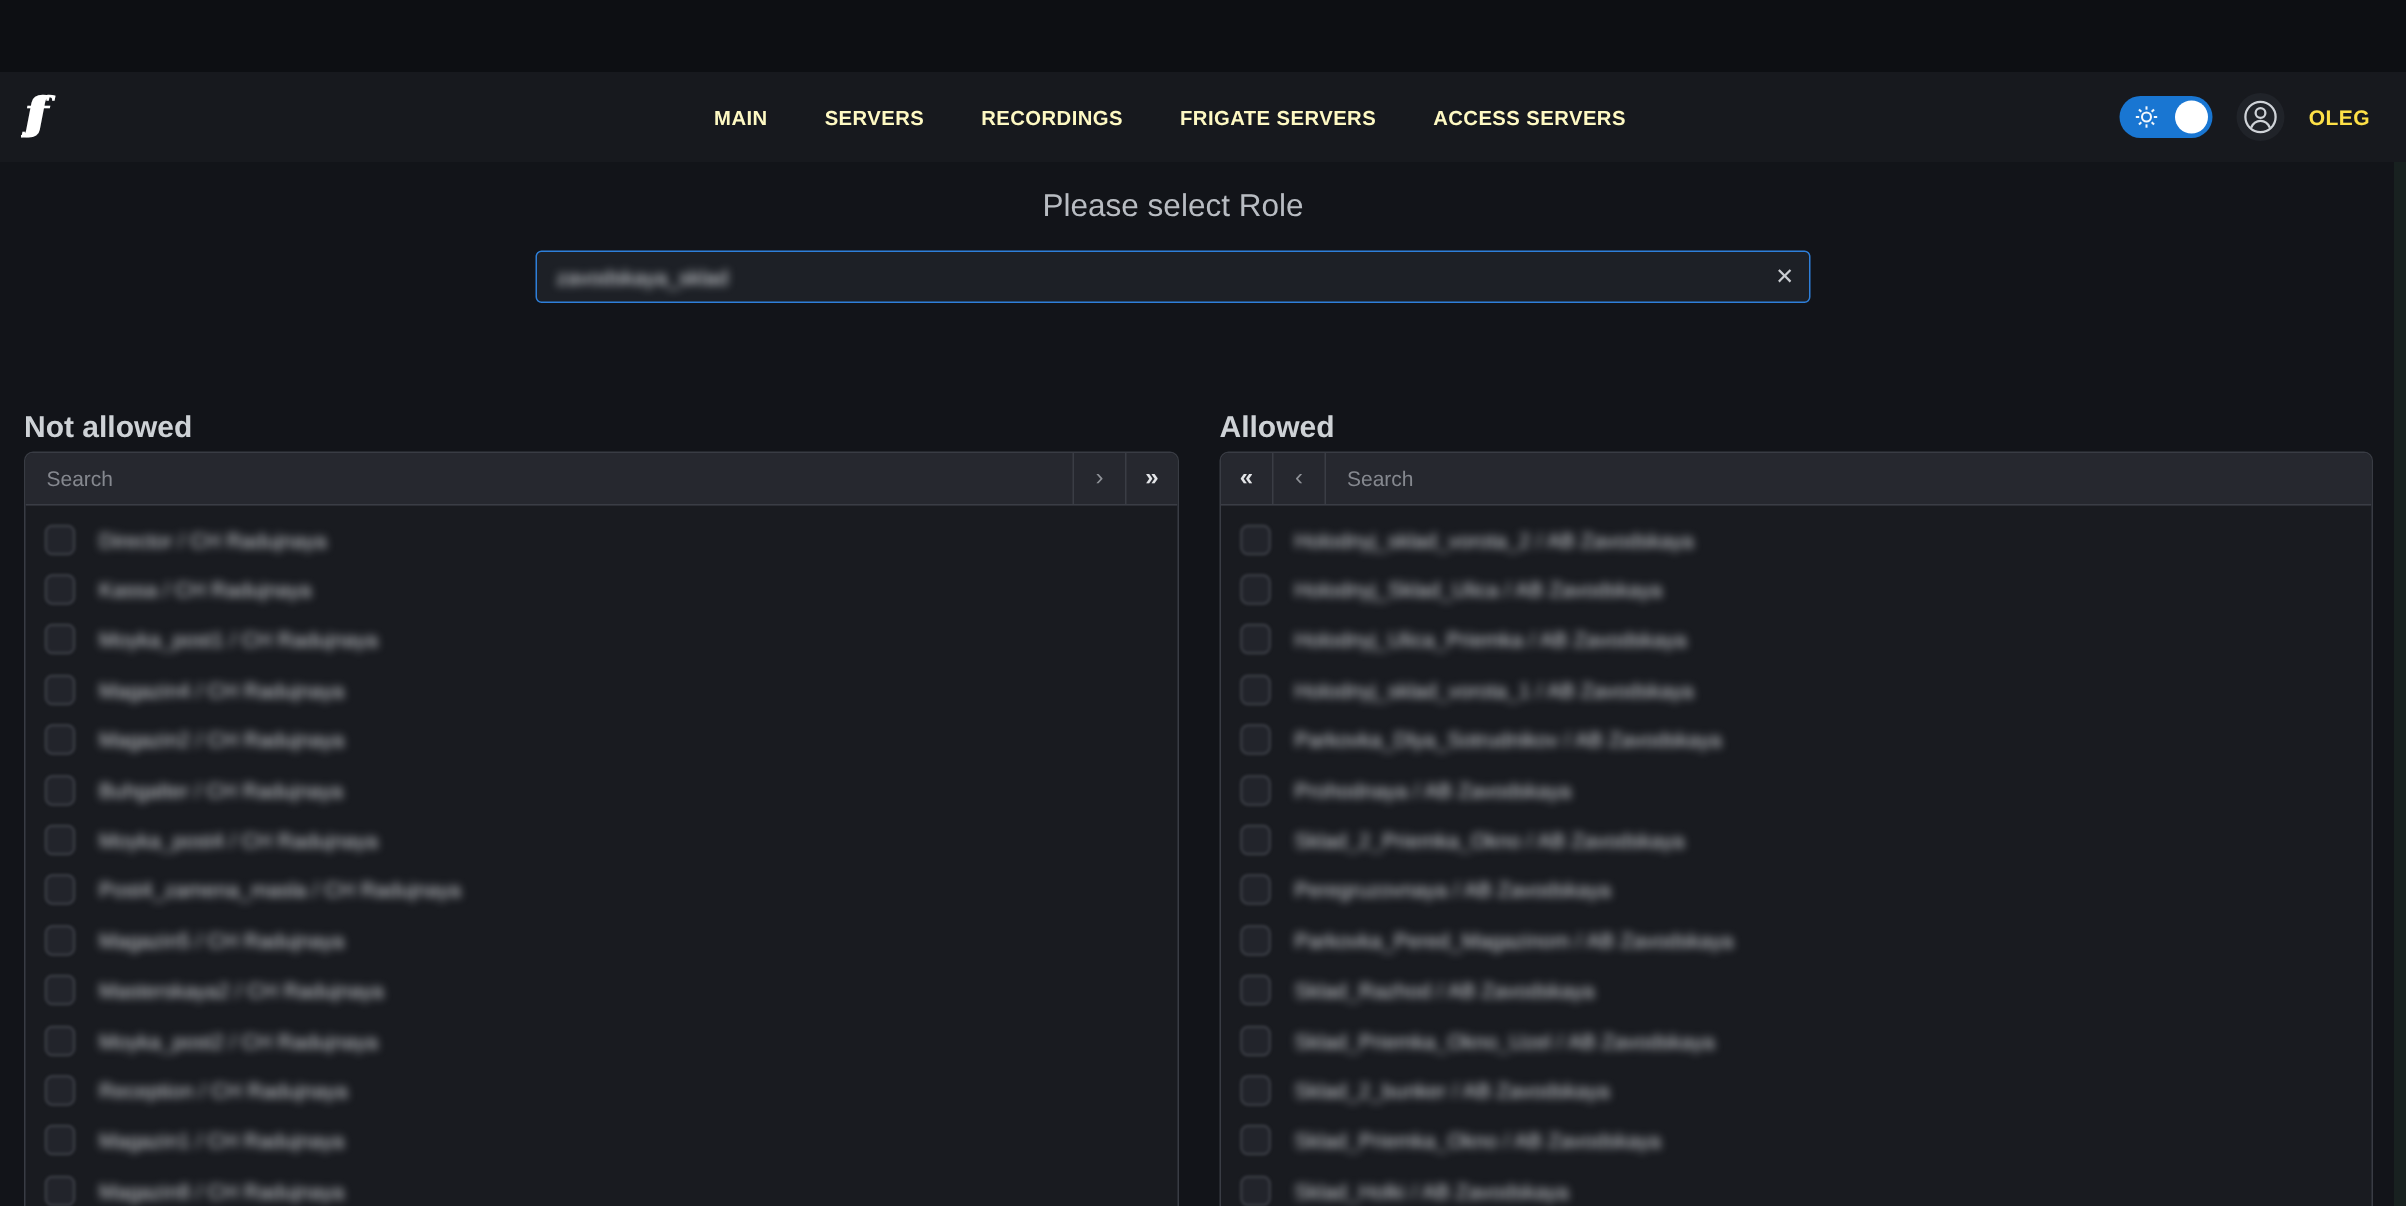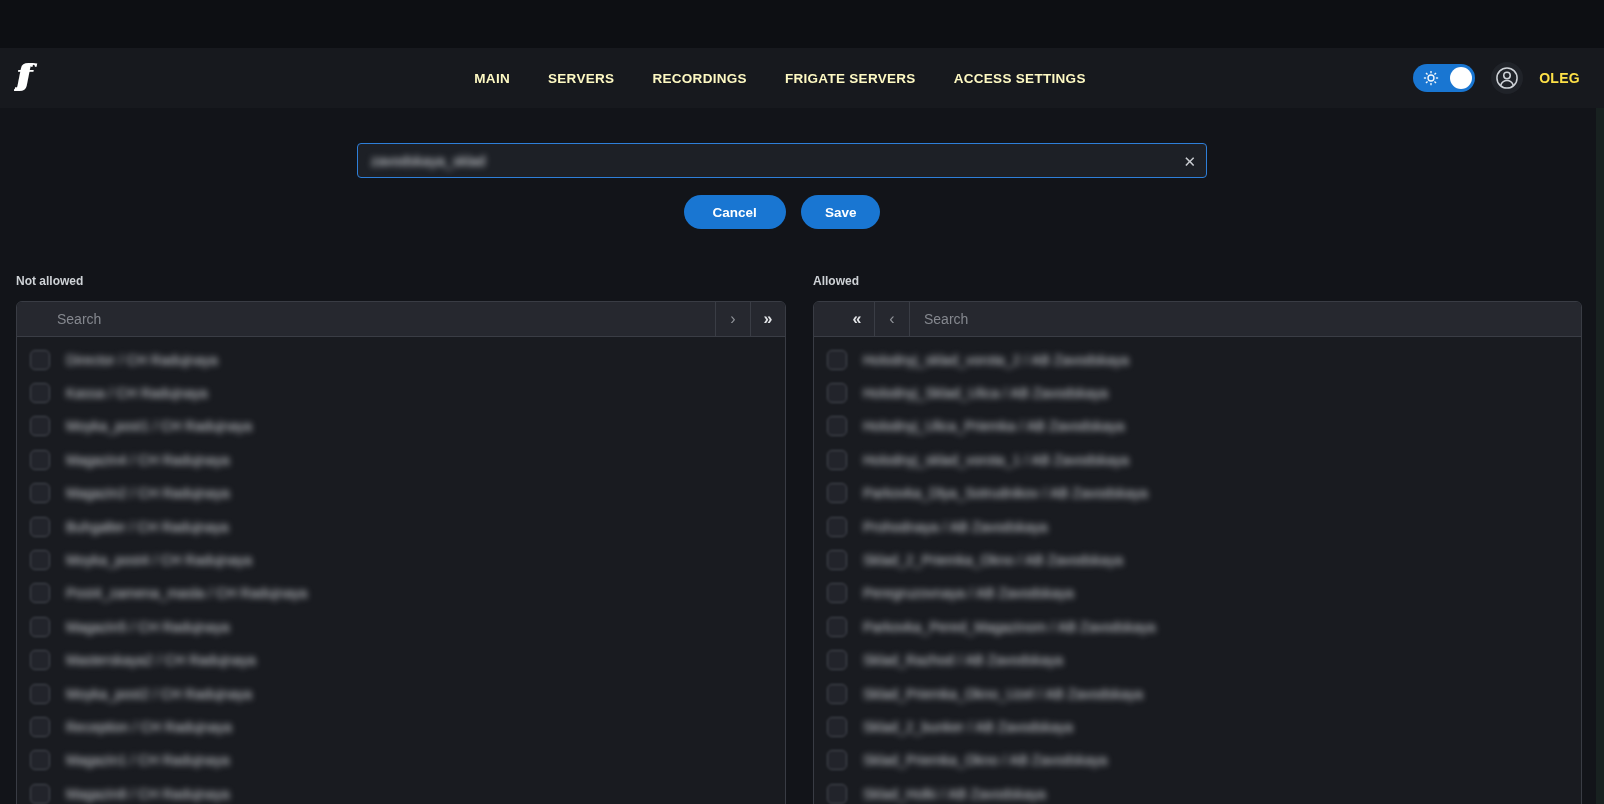--- a/index.html
+++ b/index.html
@@ -24,27 +24,27 @@
   .page-title { text-align:center; color:#b8bcc2; font-size:21px; font-weight:400; }
   .role-input { position:relative; margin-top:17px; height:35px; background:#1d2026; border:1.5px solid #2e7fd9; border-radius:4px; display:flex; align-items:center; padding:0 34px 0 13px; cursor:text; }
   .role-value { color:#dfe2e6; font-size:14px; filter:blur(3px); white-space:nowrap; }
   .clear-x { position:absolute; right:10px; top:50%; transform:translateY(-50%); color:#c9ccd1; font-size:15px; line-height:1; cursor:pointer; }
   .btn-row { margin-top:17px; display:flex; justify-content:center; gap:15px; }
   .btn { height:34px; border:none; border-radius:17px; background:#1976d2; color:#fff; font-family:inherit; font-size:13.5px; font-weight:700; cursor:pointer; }
   .btn.cancel { padding:0 29px; }
   .btn.save { padding:0 24px; }
 
   
-  .panel-heading { position:absolute; top:226px; color:#ced2d6; font-size:12px; font-weight:700; }
+  .panel-heading { position:absolute; top:226px; color:#ced2d6; font-size:20px; font-weight:700; }
   .heading-left { left:16px; }
   .heading-right { left:813px; }
   .panel { position:absolute; top:253px; height:537px; background:#191b20; border:1px solid #393c44; border-radius:6px; overflow:hidden; }
   .panel-left { left:16px; width:770px; }
   .panel-right { left:813px; width:769px; }
-  .panel-head { height:35px; background:#26282f; border-bottom:1px solid #3a3d45; display:flex; align-items:stretch;padding-left:26px; }
+  .panel-head { height:35px; background:#26282f; border-bottom:1px solid #3a3d45; display:flex; align-items:stretch; }
   .search { flex:1; background:transparent; border:none; outline:none; color:#cfd3d8; font-family:inherit; font-size:14px; padding:0 14px; }
   .search::placeholder { color:#85888f; }
   .head-btn { width:35px; display:flex; align-items:center; justify-content:center; font-size:16px; cursor:pointer; user-select:none; }
   .panel-left .head-btn { border-left:1px solid #3a3d45; }
   .panel-right .head-btn { border-right:1px solid #3a3d45; }
   .chev-dim { color:#8f9298; }
   .chev-bright { color:#e3e5e8; font-weight:700; }
   .list { padding-top:6px; }
   .row { height:33.4px; display:flex; align-items:center; padding-left:13px; gap:16px; cursor:pointer; }
   .cb { width:20px; height:20px; border-radius:5px; background:#22242b; border:1px solid #4a4d55; flex:none; filter:blur(1.1px); }
@@ -61,21 +61,21 @@
     <div class="logo">
       <svg width="48" height="44" viewBox="0 0 48 44">
         <text x="2" y="30" font-family="DejaVu Serif, serif" font-style="italic" font-weight="bold" font-size="30" fill="#ffffff" letter-spacing="-9">ƒƒ</text>
       </svg>
     </div>
     <nav class="nav-links">
       <a class="nav-link">MAIN</a>
       <a class="nav-link">SERVERS</a>
       <a class="nav-link">RECORDINGS</a>
       <a class="nav-link">FRIGATE SERVERS</a>
-      <a class="nav-link">ACCESS SETTINGS</a>
+      <a class="nav-link">ACCESS SERVERS</a>
     </nav>
     <div class="nav-right">
       <div class="toggle">
         <svg class="sun" viewBox="0 0 24 24" fill="none" stroke="#ffffff" stroke-width="1.8">
           <circle cx="12" cy="12" r="4"></circle>
           <line x1="12" y1="2.5" x2="12" y2="5.5"></line>
             <line x1="12" y1="18.5" x2="12" y2="21.5"></line>
           <line x1="2.5" y1="12" x2="5.5" y2="12"></line>
             <line x1="18.5" y1="12" x2="21.5" y2="12"></line>
           <line x1="5.3" y1="5.3" x2="7.4" y2="7.4"></line>
@@ -90,27 +90,24 @@
           <circle cx="12" cy="12" r="9.3"></circle>
           <circle cx="12" cy="9.6" r="3"></circle>
           <path d="M6.2 18.6 C7.6 15.4 9.7 14.4 12 14.4 C14.3 14.4 16.4 15.4 17.8 18.6"></path>
         </svg>
       </div>
       <span class="username">OLEG</span>
     </div>
   </div>
 
   <div class="form-col">
+    <div class="page-title">Please select Role</div>
     <div class="role-input">
       <span class="role-value">zavodskaya_sklad</span>
       <span class="clear-x">✕</span>
-    </div>
-    <div class="btn-row">
-      <button class="btn cancel">Cancel</button>
-      <button class="btn save">Save</button>
     </div>
   </div>
 
   <div class="panel-heading heading-left">Not allowed</div>
   <div class="panel-heading heading-right">Allowed</div>
 
   <div class="panel panel-left">
     <div class="panel-head">
       <input class="search" type="text" placeholder="Search" style="">
       <div class="head-btn chev-dim">

